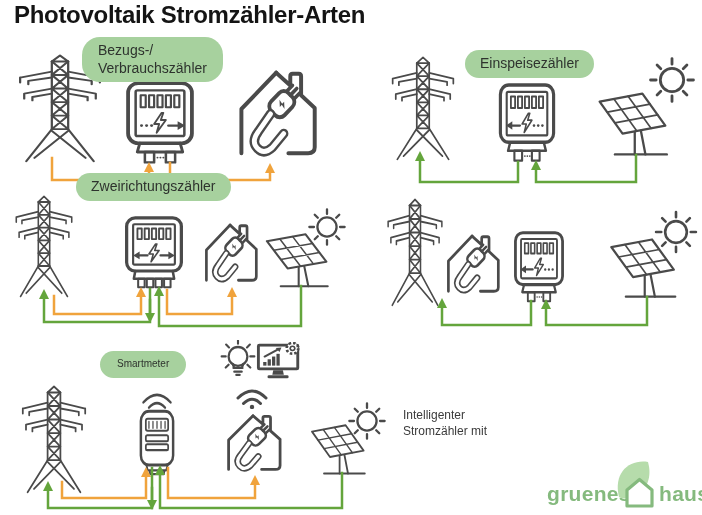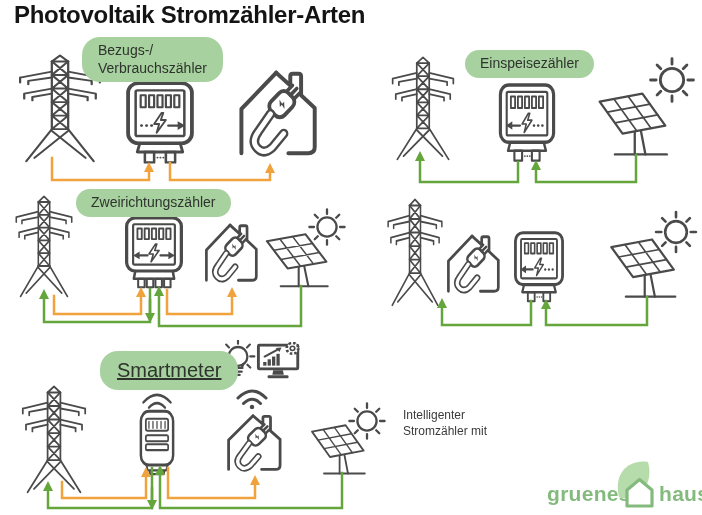--- a/index.html
+++ b/index.html
@@ -4,21 +4,21 @@
 <style>
   html,body{margin:0;padding:0;background:#fff;}
   .canvas{position:relative;width:702px;height:515px;background:#fff;overflow:hidden;
           font-family:"Liberation Sans",sans-serif;margin-left:6px;}
   .art{position:absolute;left:0;top:0;}
   .title{position:absolute;left:8px;top:1px;font-size:24px;font-weight:bold;color:#141414;
          letter-spacing:-0.3px;}
   .pill{position:absolute;background:#a7d19e;border-radius:18px;padding:5px 15px;
         font-size:14px;color:#2e332e;line-height:1.25;white-space:nowrap;}
   .pill.two-line{padding:5px 16px;}
-  .pill.smart{padding:7px 17px;font-size:20px;text-decoration:underline;}
+  .pill.smart{padding:7px 17px;font-size:10px;}
   .annotation{position:absolute;left:397px;top:408px;font-size:12px;color:#3b3b3b;
               line-height:15.5px;}
   .logo-word{position:absolute;font-size:21px;font-weight:bold;color:#85ba7e;letter-spacing:0.3px;}
   .logo-icon{position:absolute;left:606px;top:456px;}
   .ln{fill:none;stroke:#4a4a4a;stroke-linecap:round;stroke-linejoin:round;}
   .fl{fill:#4a4a4a;stroke:none;}
   .arrow-o{fill:none;stroke:#f0a33c;stroke-width:2.5;stroke-linecap:square;stroke-linejoin:miter;}
   .arrow-g{fill:none;stroke:#64a53c;stroke-width:2.5;stroke-linecap:square;stroke-linejoin:miter;}
 </style>
 </head>
@@ -268,21 +268,21 @@
 
   <div class="pill two-line" style="left:76px;top:37px;">
     <div>Bezugs-/</div>
     <div>Verbrauchszähler</div>
   </div>
 
   <div class="pill" style="left:459px;top:50px;">
     <div>Einspeisezähler</div>
   </div>
 
-  <div class="pill" style="left:70px;top:189px;">
+  <div class="pill" style="left:70px;top:173px;">
     <div>Zweirichtungszähler</div>
   </div>
 
 
   <div class="pill smart" style="left:94px;top:351px;">
     <div>Smartmeter</div>
   </div>
 
   <div class="annotation">
     <div>Intelligenter</div>

